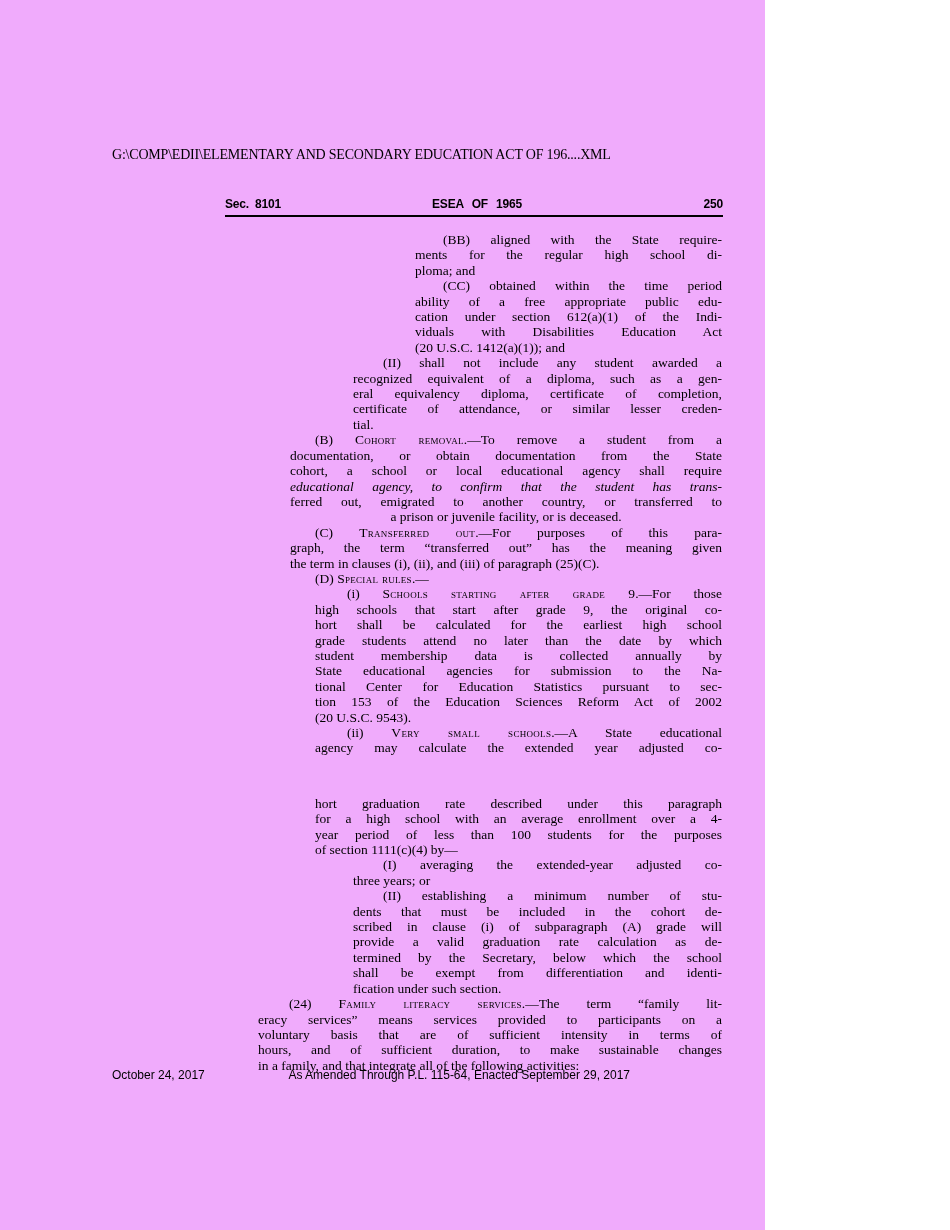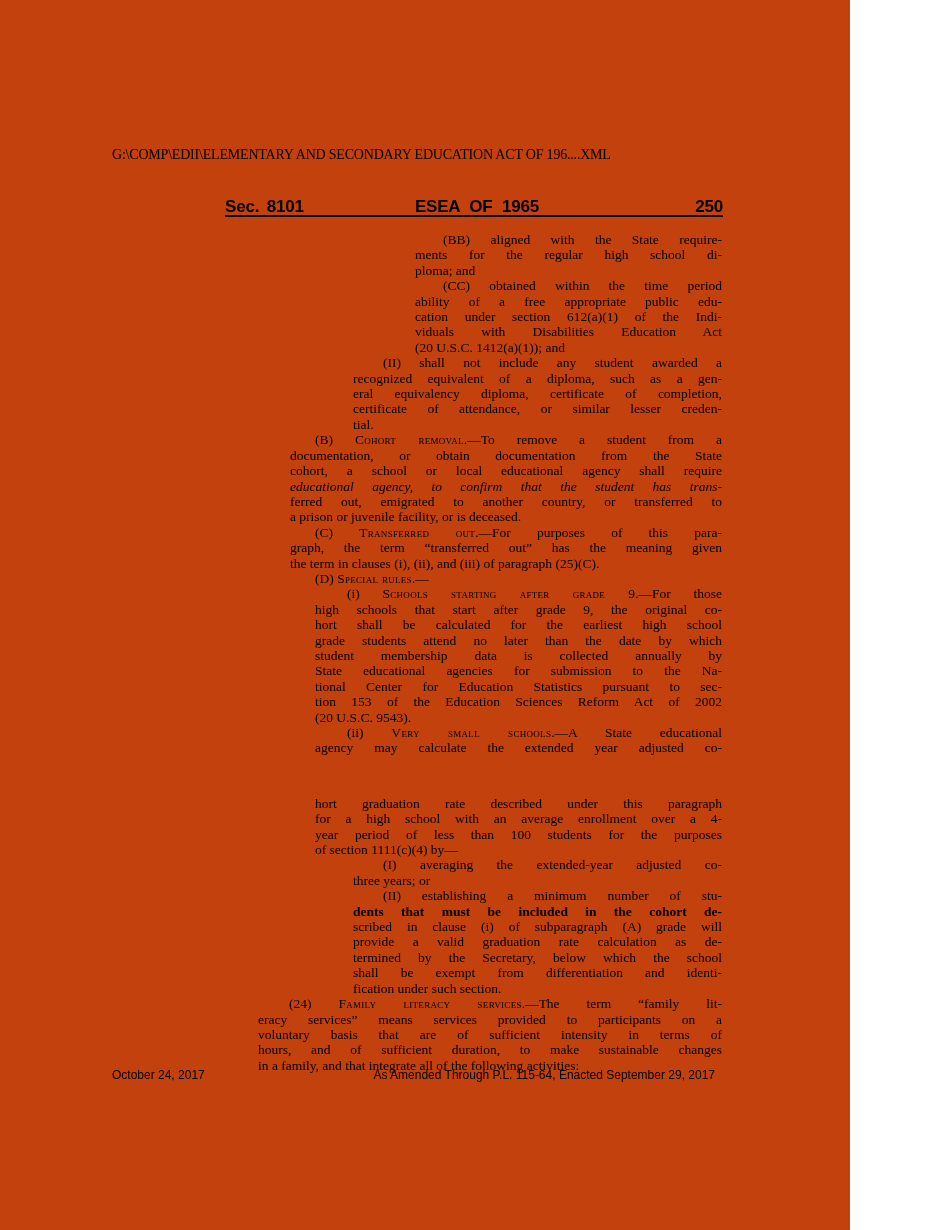--- a/index.html
+++ b/index.html
@@ -2,23 +2,23 @@
 <html><head>
 <meta charset="utf-8">
 <style>
   html, body {
     margin: 0;
     padding: 0;
     background: #ffffff;
   }
   #page {
     position: relative;
-    width: 850px;
+    width: 765px;
     height: 1230px;
-    background: #c2410c;
+    background: #f0abfc;
     color: #000000;
     font-family: "Liberation Serif", serif;
     overflow: hidden;
   }
   
   #path-line {
     position: absolute;
     left: 112px;
     top: 147px;
     font-size: 14px;
@@ -28,21 +28,21 @@
   }
   
   #runhead {
     position: absolute;
     left: 225px;
     top: 197px;
     width: 498px;
     height: 16px;
     font-family: "Liberation Sans", sans-serif;
     font-weight: bold;
-    font-size: 17px;
+    font-size: 12px;
     letter-spacing: -0.2px;
   }
   #runhead .rh-left  { position: absolute; left: 0;  top: 0; word-spacing: 3px; }
   #runhead .rh-center{ position: absolute; left: 3px;  top: 0; width: 100%; text-align: center; word-spacing: 5px; }
   #runhead .rh-right { position: absolute; right: 0; top: 0; }
   #head-rule {
     position: absolute;
     left: 225px;
     top: 215px;
     width: 498px;
@@ -105,21 +105,21 @@
       <div class="line just" style="padding-left: 125px;"><span>(II) shall not include any student awarded a</span></div>
       <div class="line just" style="padding-left: 95px;"><span>recognized equivalent of a diploma, such as a gen-</span></div>
       <div class="line just" style="padding-left: 95px;"><span>eral equivalency diploma, certificate of completion,</span></div>
       <div class="line just" style="padding-left: 95px;"><span>certificate of attendance, or similar lesser creden-</span></div>
       <div class="line" style="padding-left: 95px;"><span>tial.</span></div>
       <div class="line just" style="padding-left: 57px;"><span>(B) </span><span class="sc">Cohort removal</span><span>.—To remove a student from a</span></div>
       <div class="line just" style="padding-left: 32px;"><span>documentation, or obtain documentation from the State</span></div>
       <div class="line just" style="padding-left: 32px;"><span>cohort, a school or local educational agency shall require</span></div>
       <div class="line just" style="padding-left: 32px; font-style: italic;"><span>educational agency, to confirm that the student has trans-</span></div>
       <div class="line just" style="padding-left: 32px;"><span>ferred out, emigrated to another country, or transferred to</span></div>
-      <div class="line" style="padding-left: 32px;"><span>a prison or juvenile facility, or is deceased.</span></div>
+      <div class="line" style="padding-left: 32px; text-align: center;"><span>a prison or juvenile facility, or is deceased.</span></div>
       <div class="line just" style="padding-left: 57px;"><span>(C) </span><span class="sc">Transferred out</span><span>.—For purposes of this para-</span></div>
       <div class="line just" style="padding-left: 32px;"><span>graph, the term “transferred out” has the meaning given</span></div>
       <div class="line" style="padding-left: 32px;"><span>the term in clauses (i), (ii), and (iii) of paragraph (25)(C).</span></div>
       <div class="line" style="padding-left: 57px;"><span>(D) </span><span class="sc">Special rules</span><span>.—</span></div>
       <div class="line just" style="padding-left: 89px;"><span>(i) </span><span class="sc">Schools starting after grade 9</span><span>.—For those</span></div>
       <div class="line just" style="padding-left: 57px;"><span>high schools that start after grade 9, the original co-</span></div>
       <div class="line just" style="padding-left: 57px;"><span>hort shall be calculated for the earliest high school</span></div>
       <div class="line just" style="padding-left: 57px;"><span>grade students attend no later than the date by which</span></div>
       <div class="line just" style="padding-left: 57px;"><span>student membership data is collected annually by</span></div>
       <div class="line just" style="padding-left: 57px;"><span>State educational agencies for submission to the Na-</span></div>
@@ -128,21 +128,21 @@
       <div class="line" style="padding-left: 57px;"><span>(20 U.S.C. 9543).</span></div>
       <div class="line just" style="padding-left: 89px;"><span>(ii) </span><span class="sc">Very small schools</span><span>.—A State educational</span></div>
       <div class="line just" style="padding-left: 57px;"><span>agency may calculate the extended year adjusted co-</span></div>
       <div class="line just" style="padding-left: 57px; margin-top: 40px;"><span>hort graduation rate described under this paragraph</span></div>
       <div class="line just" style="padding-left: 57px;"><span>for a high school with an average enrollment over a 4-</span></div>
       <div class="line just" style="padding-left: 57px;"><span>year period of less than 100 students for the purposes</span></div>
       <div class="line" style="padding-left: 57px;"><span>of section 1111(c)(4) by—</span></div>
       <div class="line just" style="padding-left: 125px;"><span>(I) averaging the extended-year adjusted co-</span></div>
       <div class="line" style="padding-left: 95px;"><span>three years; or</span></div>
       <div class="line just" style="padding-left: 125px;"><span>(II) establishing a minimum number of stu-</span></div>
-      <div class="line just" style="padding-left: 95px; font-weight: bold;"><span>dents that must be included in the cohort de-</span></div>
+      <div class="line just" style="padding-left: 95px;"><span>dents that must be included in the cohort de-</span></div>
       <div class="line just" style="padding-left: 95px;"><span>scribed in clause (i) of subparagraph (A) grade will</span></div>
       <div class="line just" style="padding-left: 95px;"><span>provide a valid graduation rate calculation as de-</span></div>
       <div class="line just" style="padding-left: 95px;"><span>termined by the Secretary, below which the school</span></div>
       <div class="line just" style="padding-left: 95px;"><span>shall be exempt from differentiation and identi-</span></div>
       <div class="line" style="padding-left: 95px;"><span>fication under such section.</span></div>
       <div class="line just" style="padding-left: 31px;"><span>(24) </span><span class="sc">Family literacy services</span><span>.—The term “family lit-</span></div>
       <div class="line just" style="padding-left: 0px;"><span>eracy services” means services provided to participants on a</span></div>
       <div class="line just" style="padding-left: 0px;"><span>voluntary basis that are of sufficient intensity in terms of</span></div>
       <div class="line just" style="padding-left: 0px;"><span>hours, and of sufficient duration, to make sustainable changes</span></div>
       <div class="line" style="padding-left: 0px;"><span>in a family, and that integrate all of the following activities:</span></div>

